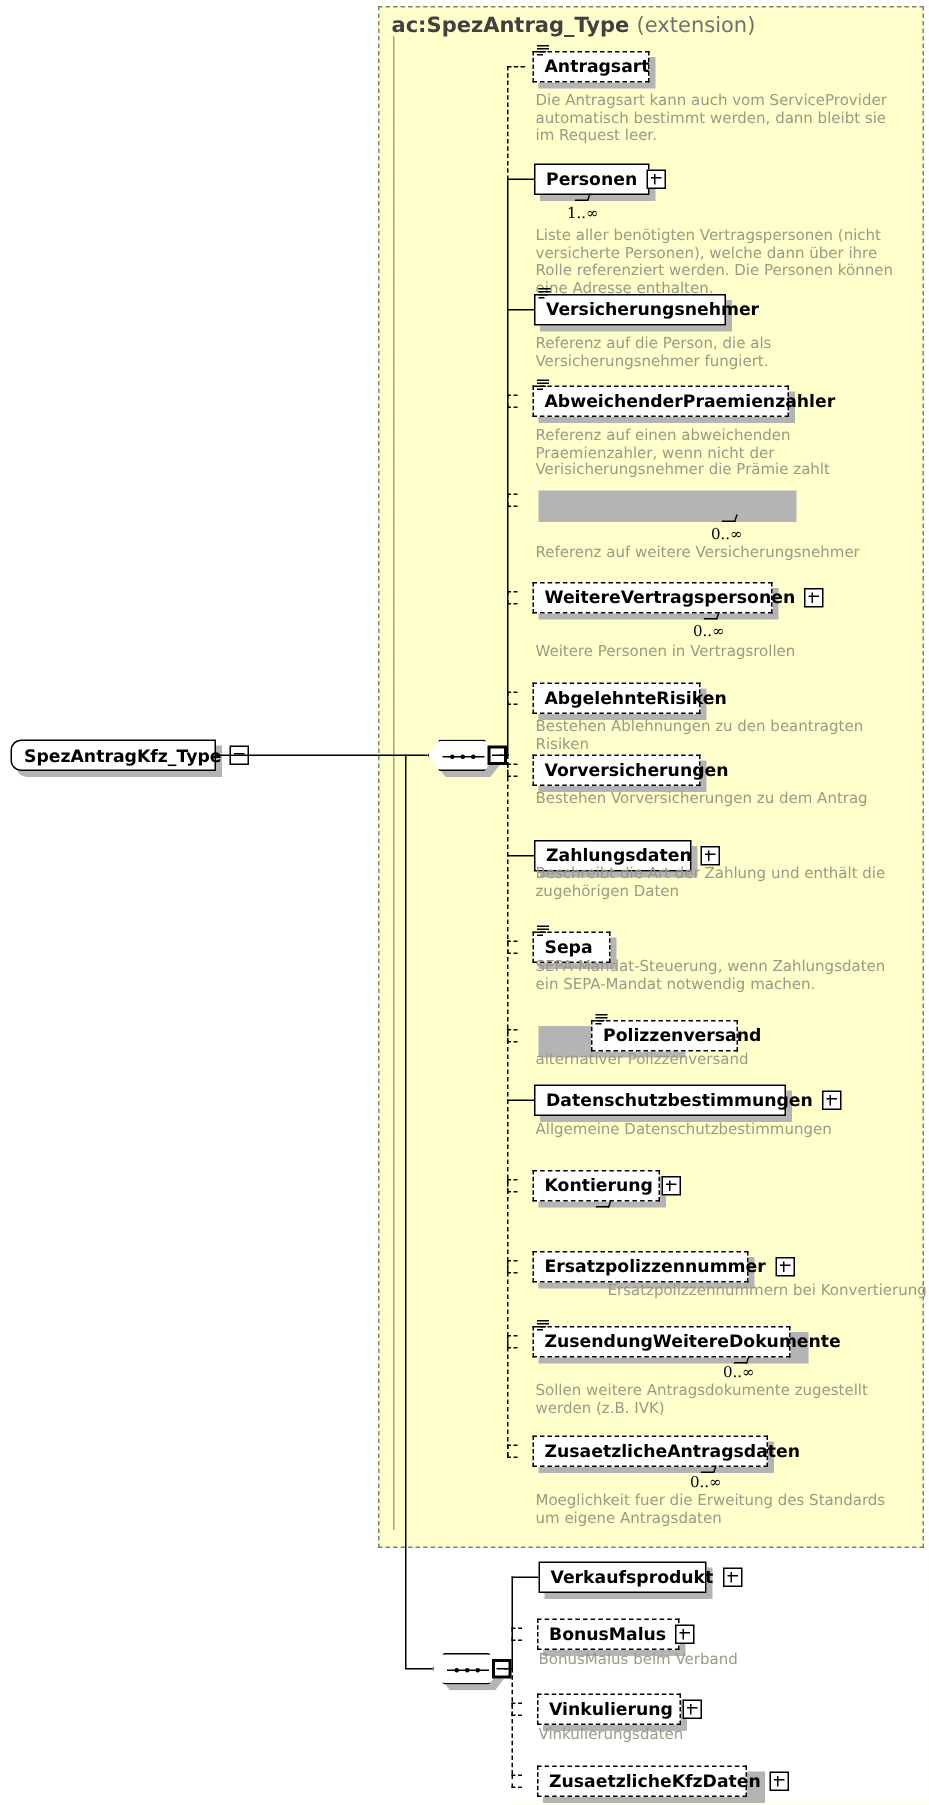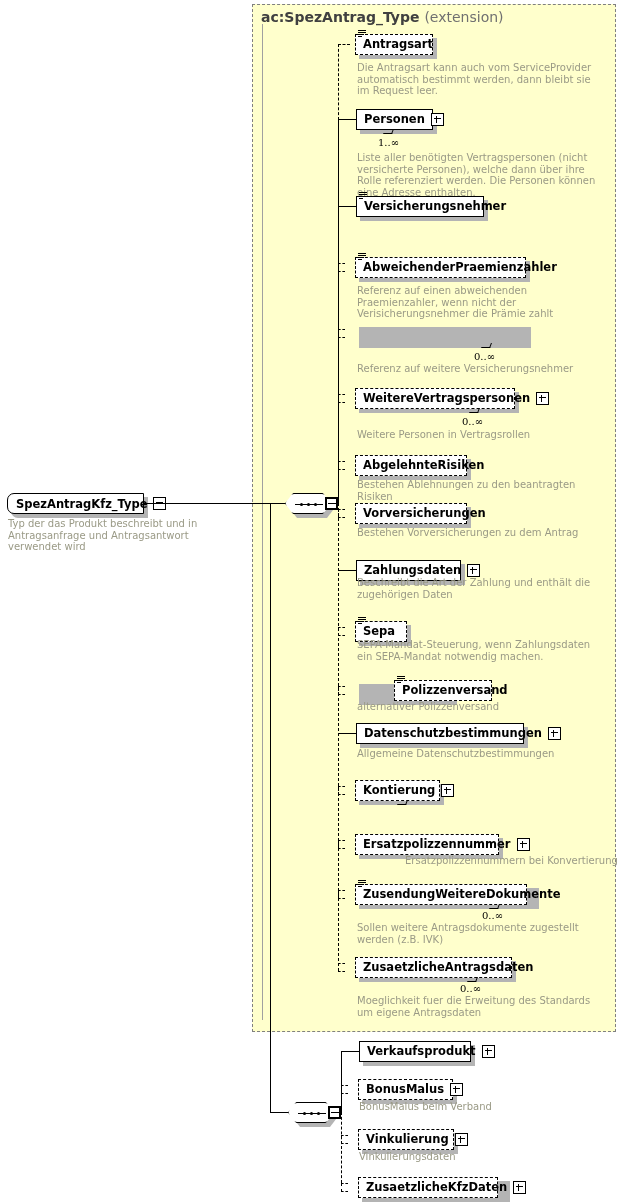--- a/index.html
+++ b/index.html
@@ -269,21 +269,20 @@
   <div class="group-title" style="left:261px; top:9px;">
     <span>ac:SpezAntrag_Type</span>
     <span class="ext">(extension)</span>
   </div>
 
   <div class="rootshadow" style="left:11px; top:497px; width:137px;"></div>
   <div class="rootbox" style="left:7px; top:493px; width:137px;">
     <span class="lbl">SpezAntragKfz_Type</span>
     <span class="minus"></span>
   </div>
-  <div class="doc" style="left:8px; top:518px; width:230px;">Typ der das Produkt beschreibt und in Antragsanfrage und Antragsantwort verwendet wird</div>
 
   <div class="hline" style="left:144px; top:503px; width:141px;"></div>
 
   <div class="seqshadow" style="left:289px; top:497px;"></div>
   <div class="seq" style="left:285px; top:493px;">
     <div class="seq-dots">
       <div class="seq-line"></div>
       <div class="seq-dot" style="left:5px;"></div>
       <div class="seq-dot" style="left:12px;"></div>
       <div class="seq-dot" style="left:19px;"></div>
@@ -323,20 +322,21 @@
   <div class="eshadow" style="left:360px; top:200px; width:128px;"></div>
   <div class="ebox" style="left:356px; top:196px; width:128px;">
     <span class="attr-mark">
         <i></i>
         <i></i>
         <i></i>
         <i></i>
       </span>
     <span class="lbl">Versicherungsnehmer</span>
   </div>
+  <div class="doc" style="left:357px; top:224px; width:245px;">Referenz auf die Person, die als Versicherungsnehmer fungiert.</div>
 
   <div class="elbow" style="left:338px; top:263px;"></div>
   <div class="eshadow" style="left:359px; top:261px; width:171px;"></div>
   <div class="ebox optional" style="left:355px; top:257px; width:171px;">
     <span class="attr-mark">
         <i></i>
         <i></i>
         <i></i>
         <i></i>
       </span>

